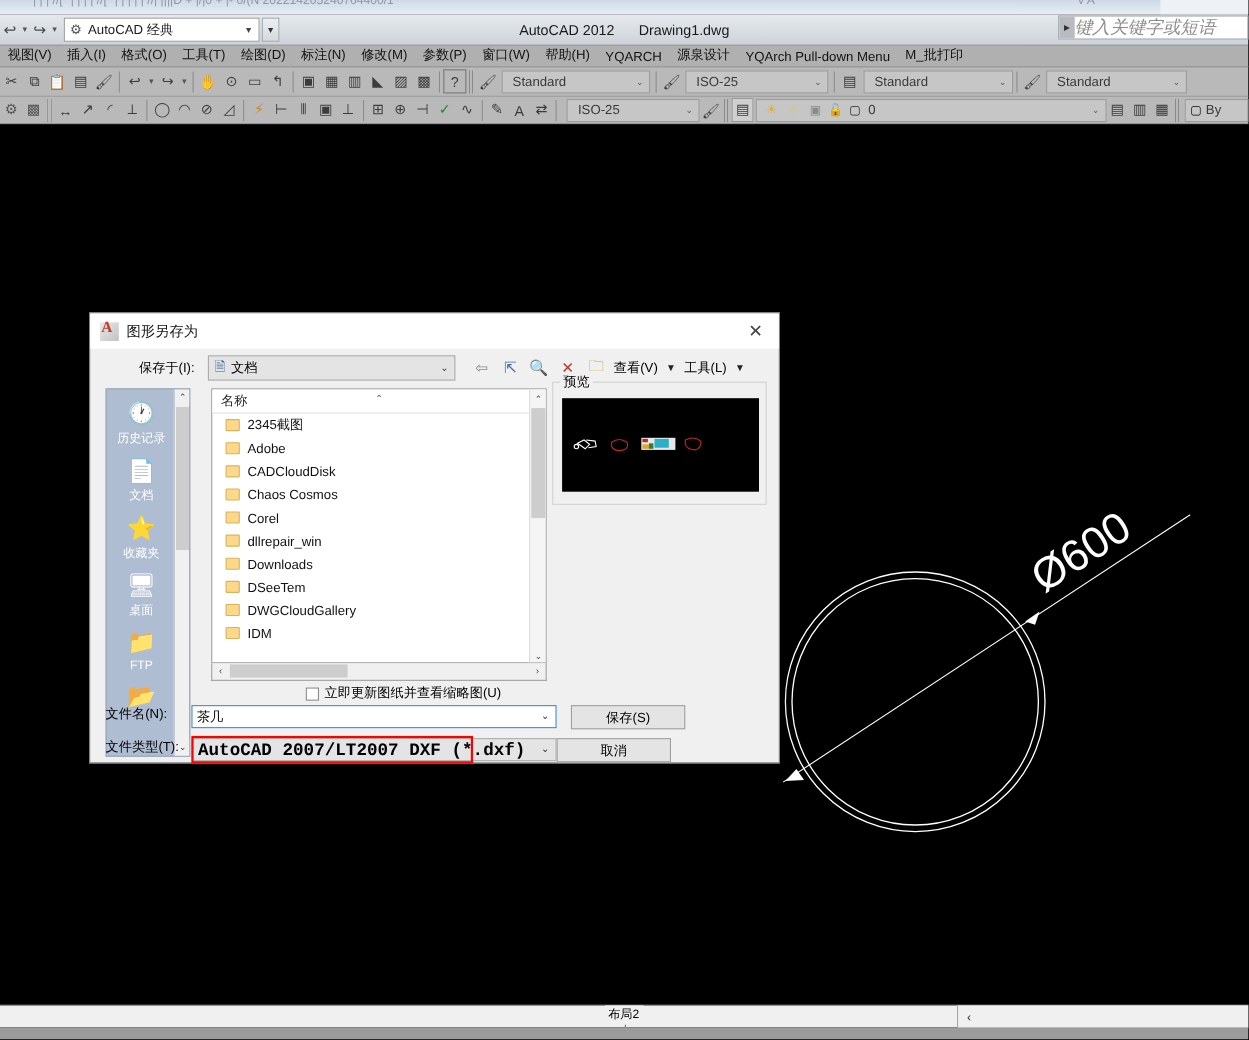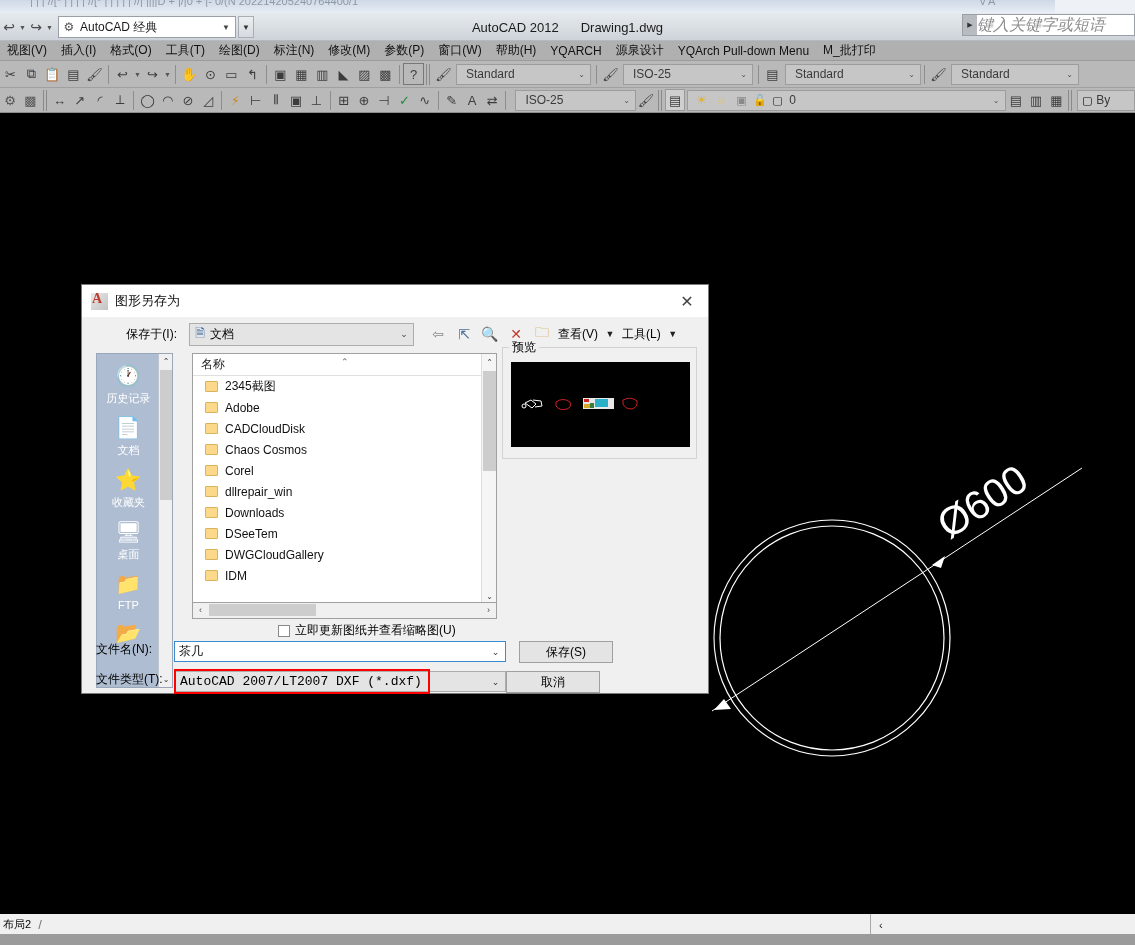--- a/index.html
+++ b/index.html
@@ -114,21 +114,21 @@
 
   
   .canvas {
     position: absolute; left: 0; top: 113px; width: 1135px; height: 800px;
     background: #000; overflow: hidden;
   }
 
   
   .layout-bar {
     position: absolute; left: 0; top: 913px; width: 1135px; height: 21px;
-    background: #f0f0f0; border-top: 1px solid #000; display: flex; align-items: center;
+    background: #f0f0f0; border-top: 1px solid #000; display: flex; align-items: center; flex-direction: column;
   }
   .layout-tab {
     height: 19px; padding: 0 4px 0 3px; font-size: 11px; color: #000;
     display: flex; align-items: center; background: #f0f0f0;
   }
   .layout-slash { font-size: 13px; color: #777; padding: 0 3px; }
   .layout-right {
     position: absolute; right: 0; top: 0; width: 265px; height: 21px;
     background: #f0f0f0; border-left: 1px solid #a8a8a8; display: flex; align-items: center;
   }
@@ -274,26 +274,27 @@
   .flabel { font-size: 12px; color: #000; width: 78px; text-align: left; }
   .combo-input {
     height: 21px; background: #fff; border: 1px solid #3c8ad0; display: flex; align-items: center;
   }
   .combo-input .citext { flex: 1; font-size: 12px; color: #000; padding-left: 4px; }
   .combo-input .cicaret { width: 19px; text-align: center; font-size: 9px; color: #333; }
   .combo-type {
     height: 21px; background: #e4e4e4; border: 1px solid #adadad; display: flex; align-items: center;
   }
   .combo-type .citext {
-    flex: 1; font-size: 13px; color: #000; padding-left: 5px;
+    flex: 1; font-size: 16px; color: #000; padding-left: 5px;
     font-family: "Liberation Mono", "DejaVu Sans Mono", monospace;
+    font-weight: bold;
   }
   .combo-type .cicaret { width: 19px; text-align: center; font-size: 9px; color: #333; }
   .dlg-btn {
-    width: 94px; height: 22px; background: #e4e4e4; border: 1px solid #a0a0a0;
+    width: 104px; height: 22px; background: #e4e4e4; border: 1px solid #a0a0a0;
     font-size: 12px; color: #000; display: flex; align-items: center; justify-content: center;
   }
 </style>
 </head>
 <body>
 
 <div id="app">
 
   <div class="top-partial">
     <div class="ghost-text">|  |  |    //[*  |  |  |  |      //[*  |     |     |   |     |   //|  ||||D  +  |/|0   +  |-  0/(N      202214205240764400/1</div>

